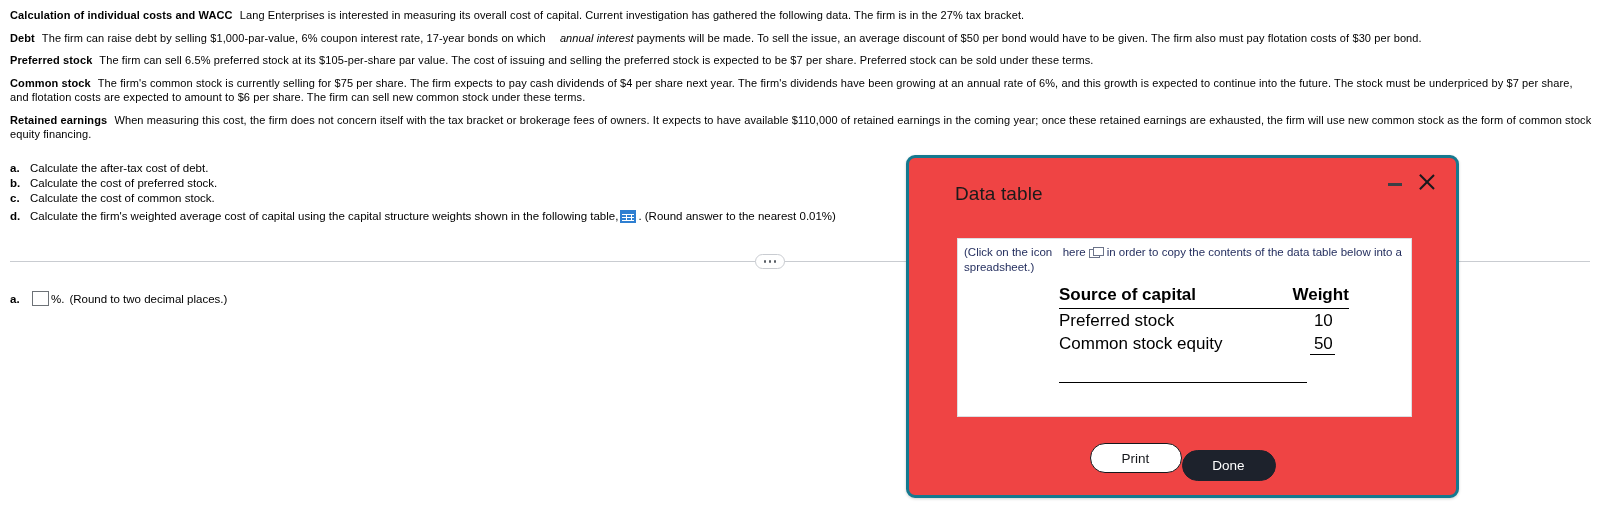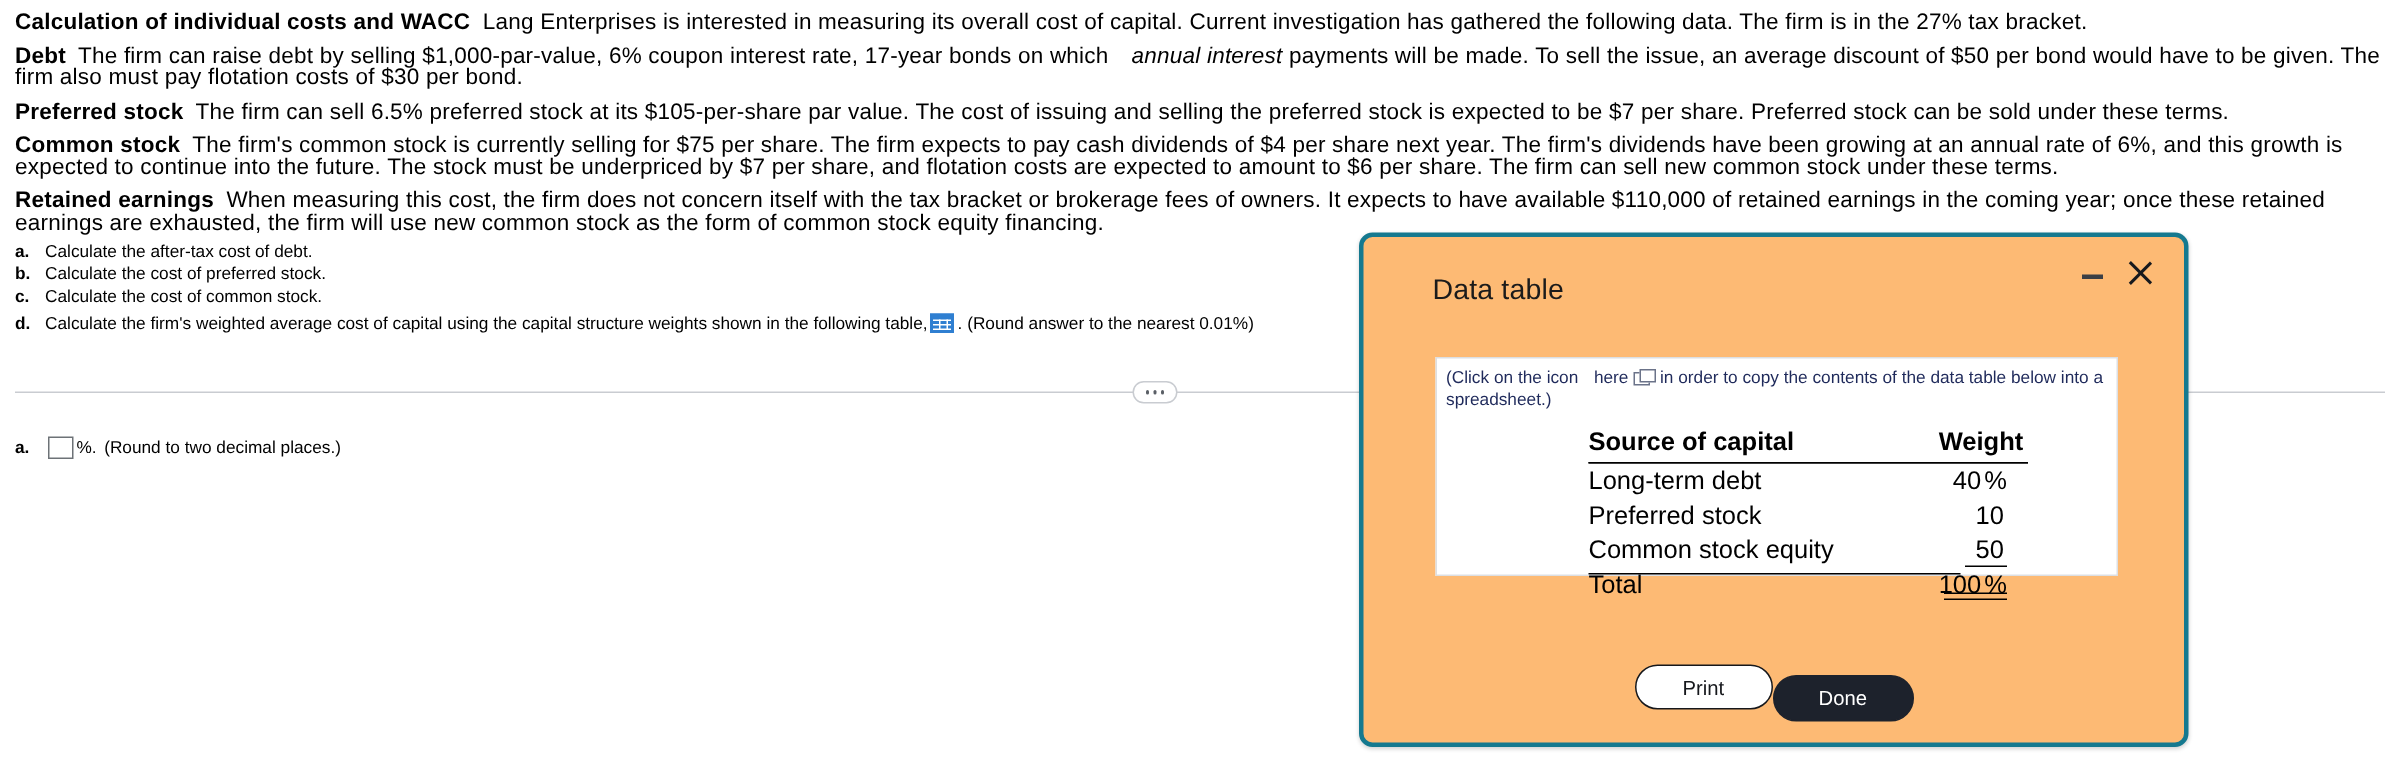--- a/index.html
+++ b/index.html
@@ -9,21 +9,21 @@
     background: #ffffff;
     font-family: "Liberation Sans", sans-serif;
     color: #000000;
     overflow: hidden;
   }
   #root { position: relative; width: 1600px; height: 522px; }
 
   
   .problem { position: absolute; left: 10px; top: 8px; width: 1582px; }
   .para {
-    font-size: 15px;
+    font-size: 11px;
     line-height: 14.5px;
     margin-bottom: 8px;
     letter-spacing: 0.01em;
   }
   .para b { font-weight: bold; }
   .para i { font-style: italic; margin-left: 11px; }
   .gap { display: inline-block; width: 4px; }
 
   
   .qlist { position: absolute; left: 10px; top: 161px; }
@@ -66,21 +66,21 @@
   .ans-input {
     display: inline-block; width: 17px; height: 15px;
     border: 1px solid #6d7277; background: #ffffff;
     margin: 0 2px; vertical-align: -3px;
   }
 
   
   .dialog {
     position: absolute; left: 906px; top: 155px;
     width: 553px; height: 343px;
-    background: #fdba74;
+    background: #ef4444;
     border: 3px solid #15798f;
     border-radius: 9px;
     box-shadow: 0 1px 3px rgba(0,0,0,0.18);
   }
   .dlg-title {
     position: absolute; left: 46px; top: 25px;
     font-size: 19px; color: #1b1b1b; letter-spacing: 0.1px;
   }
   .dlg-min {
     position: absolute; right: 52px; top: 17px;
@@ -94,21 +94,21 @@
     width: 20px; height: 20px; cursor: pointer;
   }
   .dlg-close::before, .dlg-close::after {
     content: ""; position: absolute; left: 9px; top: 0; width: 1.6px; height: 20px; background: #17191d;
   }
   .dlg-close::before { transform: rotate(45deg); }
   .dlg-close::after  { transform: rotate(-45deg); }
 
   .dlg-body {
     position: absolute; left: 48px; top: 80px;
-    width: 455px; height: 146px;
+    width: 455px; height: 179px;
     border: 1px solid #dcdfe3; background: #ffffff;
   }
   .note {
     position: absolute; left: 6px; top: 6px; width: 440px;
     font-size: 11.5px; line-height: 15px; color: #1f2a5b;
   }
   .copy-icon {
     display: inline-block; vertical-align: -2px; position: relative;
     width: 11px; height: 9px; margin: 0 3px;
     border: 1px solid #6b7389; background: #ffffff;
@@ -259,35 +259,27 @@
 
       <table class="dtable">
         <thead>
           <tr>
             <th>Source of capital</th>
             <th class="w">Weight</th>
           </tr>
         </thead>
         <tbody>
           <tr>
-            <td class="src">Long-term debt</td>
-            <td class="val"><span>40</span><span class="pct">%</span></td>
-          </tr>
-          <tr>
             <td class="src">Preferred stock</td>
             <td class="val"><span>10</span><span class="pct"></span></td>
           </tr>
           <tr class="sub">
             <td class="src">Common stock equity</td>
             <td class="val"><span>50</span><span class="pct"></span></td>
           </tr>
-          <tr class="total">
-            <td class="src">Total</td>
-            <td class="val"><span>100</span><span class="pct">%</span></td>
-          </tr>
         </tbody>
       </table>
 
       <div class="tbl-bottom-rule"></div>
     </div>
 
     <div class="dlg-actions">
       <button class="btn btn-print">Print</button>
       <button class="btn btn-done">Done</button>
     </div>

